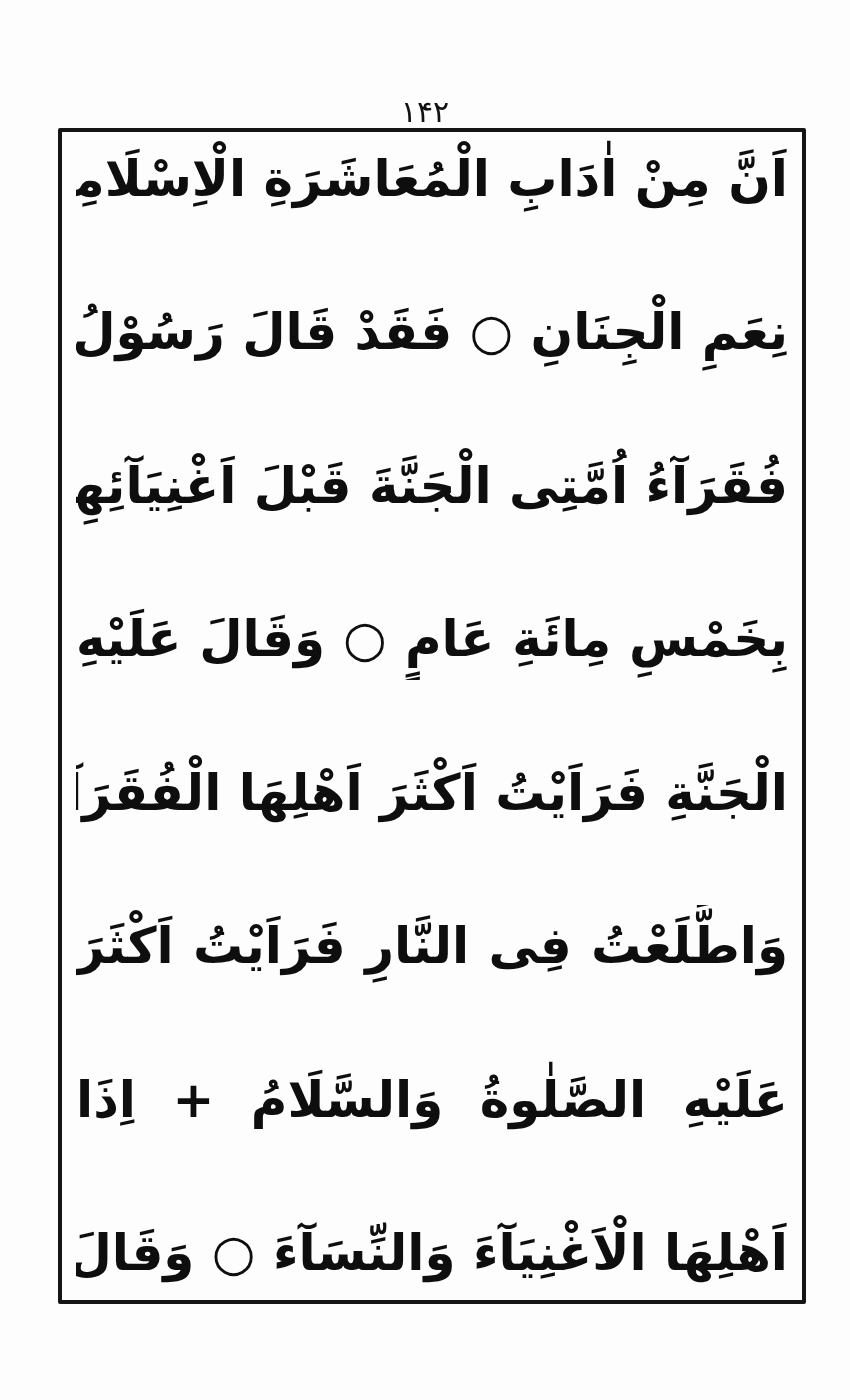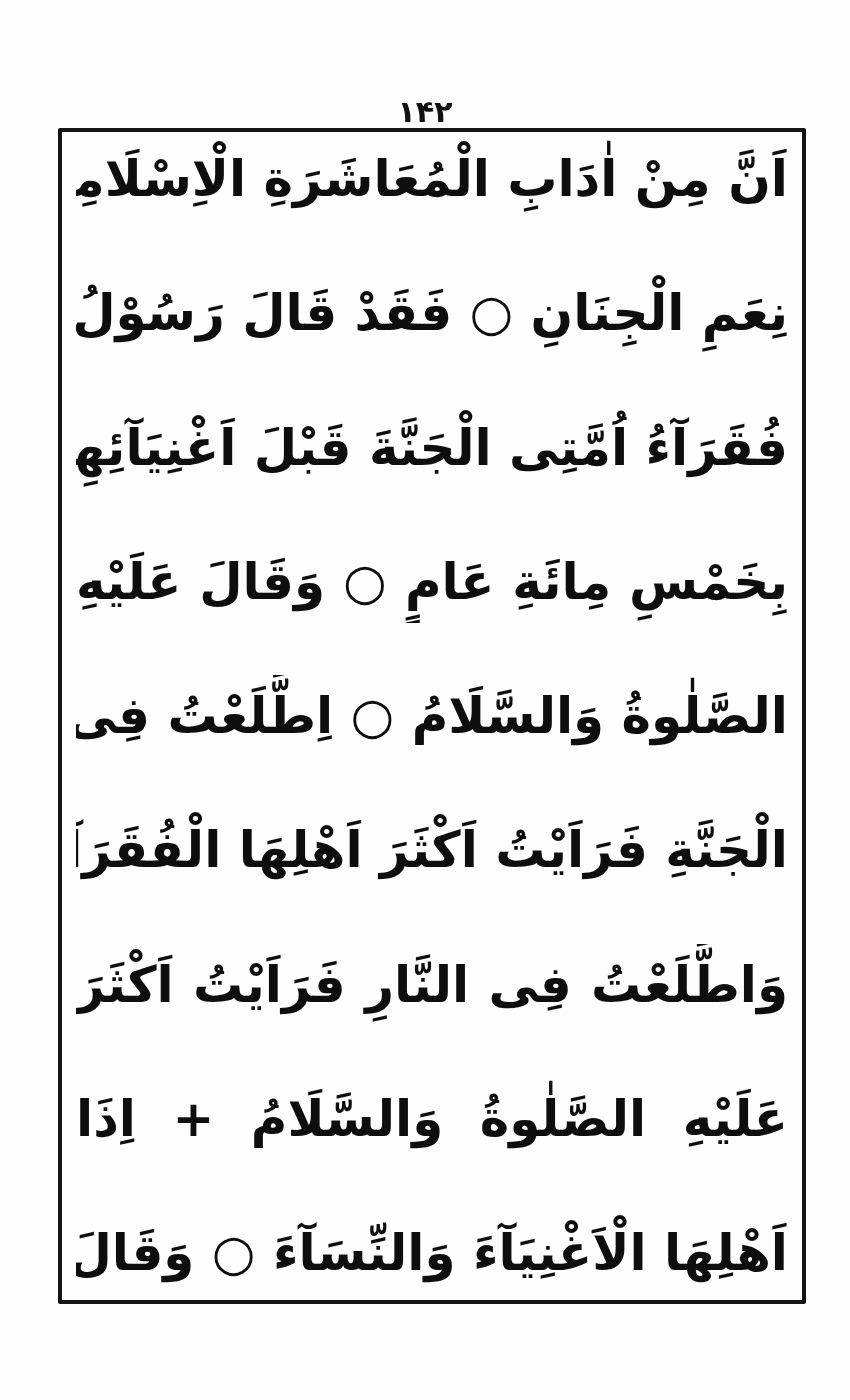--- a/index.html
+++ b/index.html
@@ -10,21 +10,21 @@
       overflow: hidden;
       font-family: "DejaVu Sans", sans-serif;
       color: #111;
     }
     .page-number {
       position: absolute;
       left: 0; right: 0;
       top: 96px;
       text-align: center;
       font-size: 30px;
-      font-weight: bold;
+      font-weight: normal;
       line-height: 32px;
       color: #111;
       direction: rtl;
     }
     .frame {
       position: absolute;
       left: 58px; top: 128px;
       width: 748px; height: 1176px;
       border: 4px solid #151515;
       box-sizing: border-box;
@@ -55,19 +55,18 @@
 <body>
 
 <div class="page-number">۱۴۲</div>
 
 <div class="frame">
   <div class="lines">
     <div class="line">اَنَّ مِنْ اٰدَابِ الْمُعَاشَرَةِ الْاِسْلَامِيَّةِ</div>
     <div class="line">نِعَمِ الْجِنَانِ ○ فَقَدْ قَالَ رَسُوْلُ اللّٰهِ</div>
     <div class="line">فُقَرَآءُ اُمَّتِى الْجَنَّةَ قَبْلَ اَغْنِيَآئِهِمْ</div>
     <div class="line">بِخَمْسِ مِائَةِ عَامٍ ○ وَقَالَ عَلَيْهِ</div>
-    <div class="line">الصَّلٰوةُ وَالسَّلَامُ ○ اِطَّلَعْتُ فِى</div>
     <div class="line">الْجَنَّةِ فَرَاَيْتُ اَكْثَرَ اَهْلِهَا الْفُقَرَآءَ +</div>
     <div class="line">وَاطَّلَعْتُ فِى النَّارِ فَرَاَيْتُ اَكْثَرَ</div>
     <div class="line">عَلَيْهِ الصَّلٰوةُ وَالسَّلَامُ + اِذَا</div>
     <div class="line">اَهْلِهَا الْاَغْنِيَآءَ وَالنِّسَآءَ ○ وَقَالَ</div>
   </div>
 </div>
 
 </body></html>

